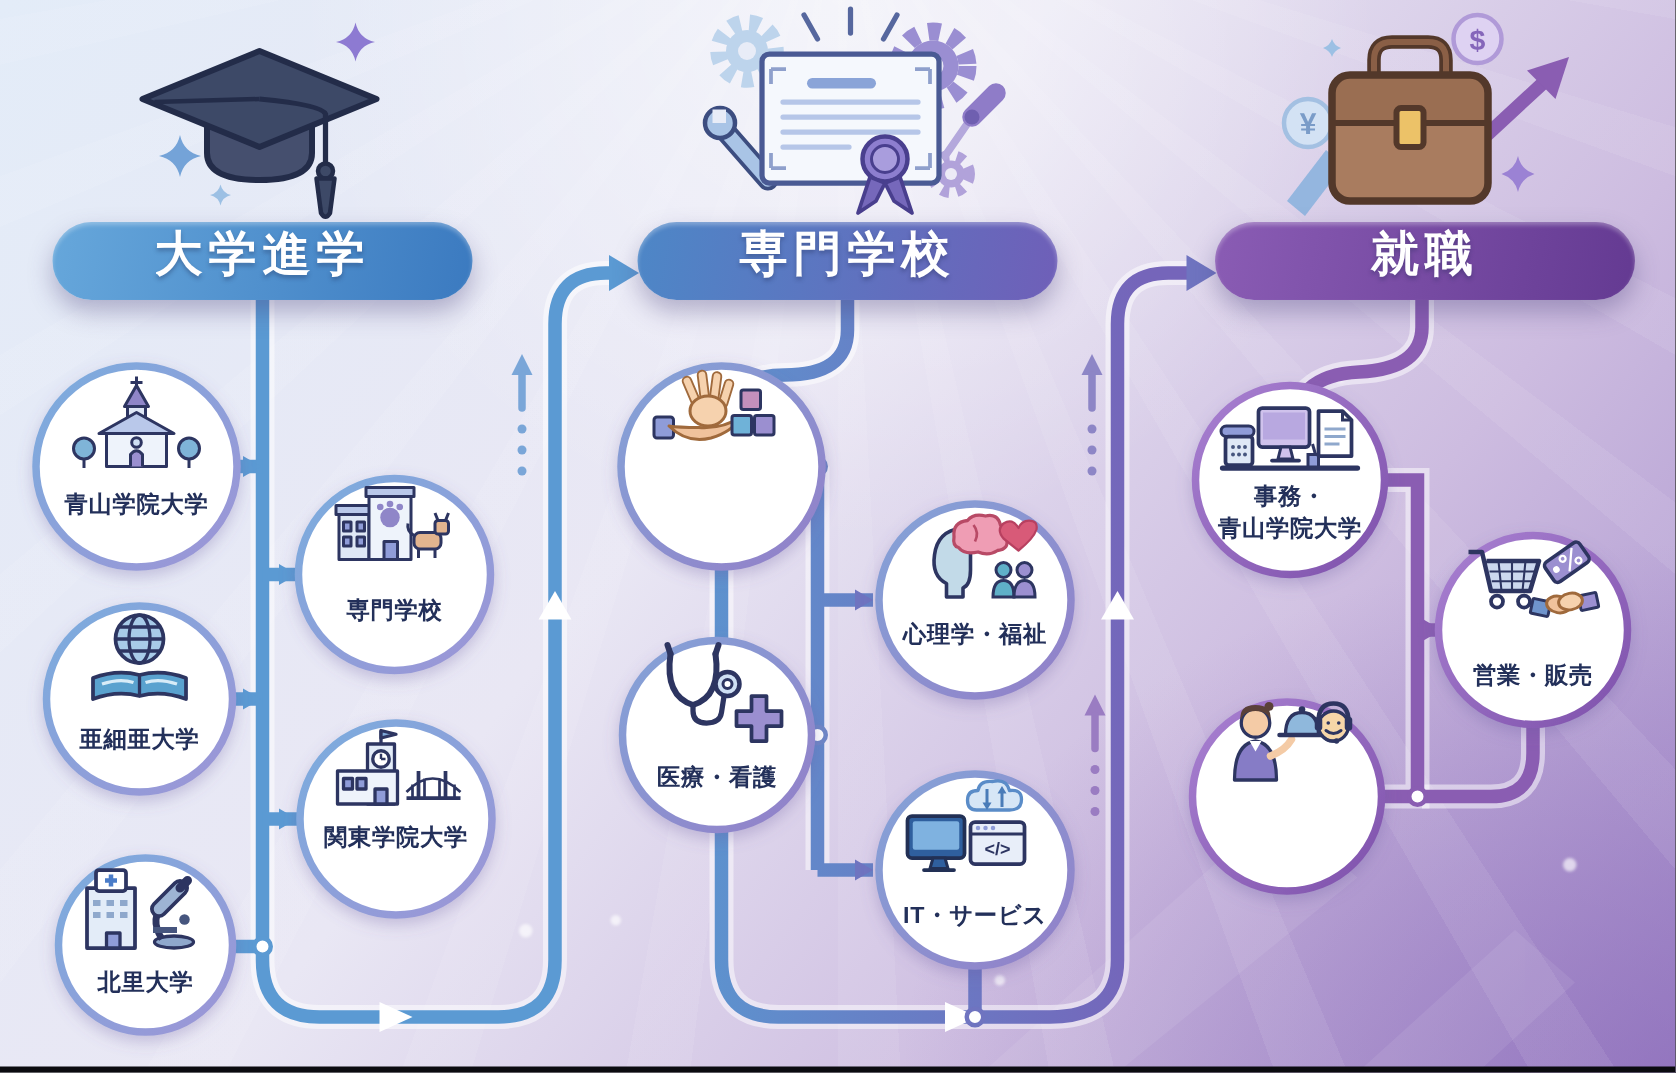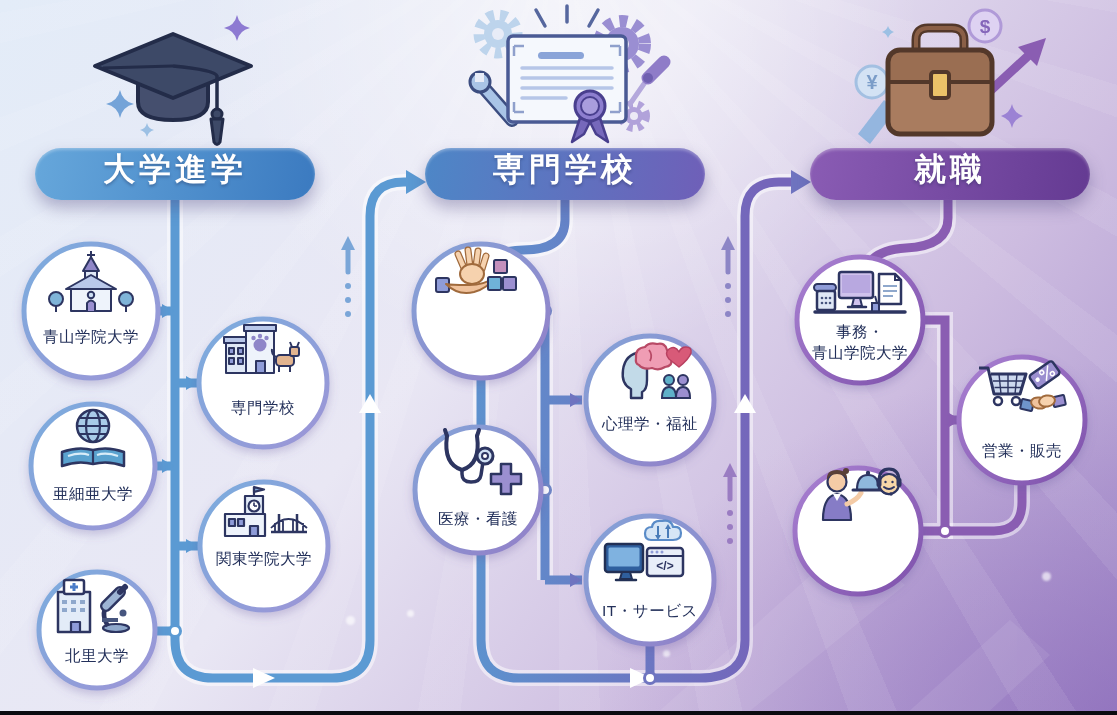--- a/index.html
+++ b/index.html
@@ -13,21 +13,21 @@
     background:repeating-conic-gradient(from 140deg at 50% -12%, rgba(255,255,255,0) 0 7deg, rgba(255,255,255,.14) 7deg 10deg);}
   .bokeh{position:absolute;border-radius:50%;background:rgba(255,255,255,.65);filter:blur(1.2px);z-index:1;}
   #art{position:absolute;left:0;top:0;z-index:2;}
   .pill{position:absolute;height:52px;border-radius:26px;display:flex;justify-content:center;
     color:#fff;font-weight:700;font-size:32px;letter-spacing:4px;z-index:4;
     box-shadow:0 8px 16px rgba(70,60,120,.35), inset 0 2px 3px rgba(255,255,255,.30);
     text-shadow:0 2px 3px rgba(30,40,80,.35);}
   #pill-university{left:35px;top:148px;width:280px;background:linear-gradient(100deg,#66a7db,#3b7ac0);}
   #pill-vocational{left:425px;top:148px;width:280px;background:linear-gradient(100deg,#4d87c7,#6f5fb8);}
   #pill-employment{left:810px;top:148px;width:280px;background:linear-gradient(100deg,#8a5cb4,#643a92);}
-  .clabel{position:absolute;z-index:4;text-align:center;font-weight:400;font-size:15.5px;line-height:21px;
+  .clabel{position:absolute;z-index:4;text-align:center;font-weight:700;font-size:15.5px;line-height:21px;
     color:#23305a;letter-spacing:.5px;}
   .bottombar{position:absolute;left:0;bottom:0;width:100%;height:4px;background:#0b0b10;z-index:9;}
 </style>
 </head>
 <body>
 
 <div id="stage">
   <div class="rays"></div>
   <div class="bokeh" style="left:346px;top:616px;width:9px;height:9px"></div>
   <div class="bokeh" style="left:407px;top:610px;width:7px;height:7px"></div>

